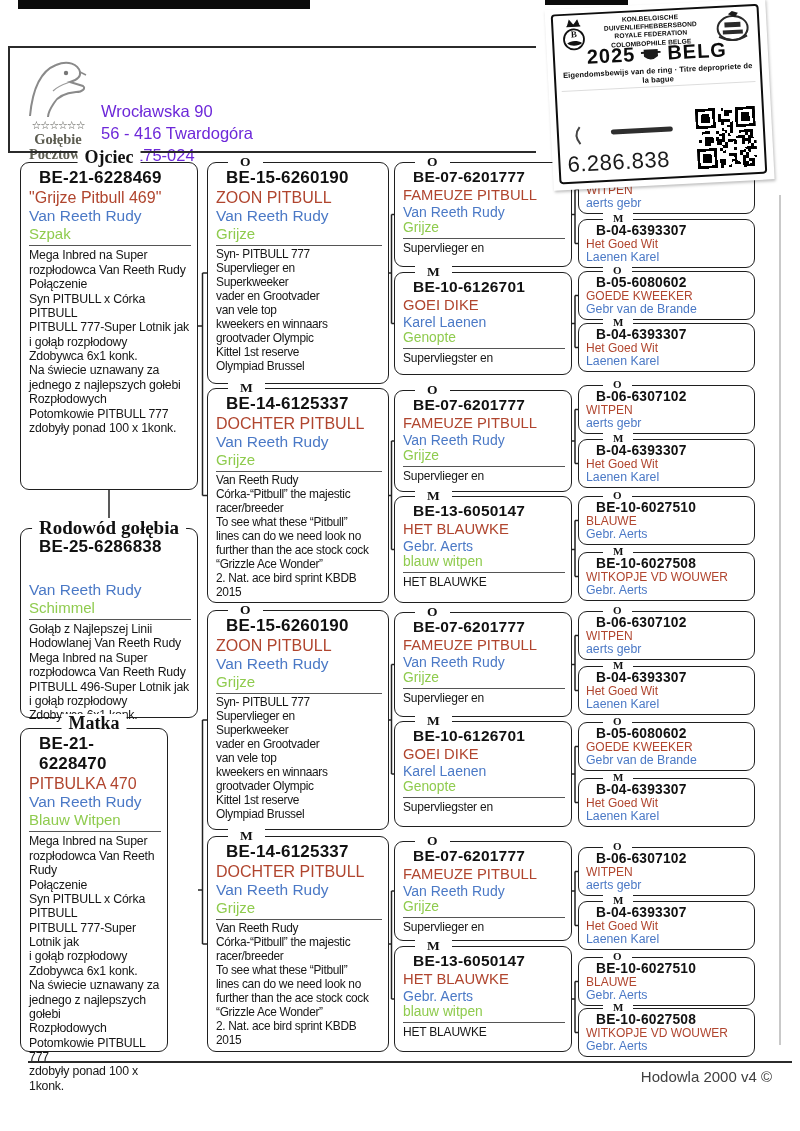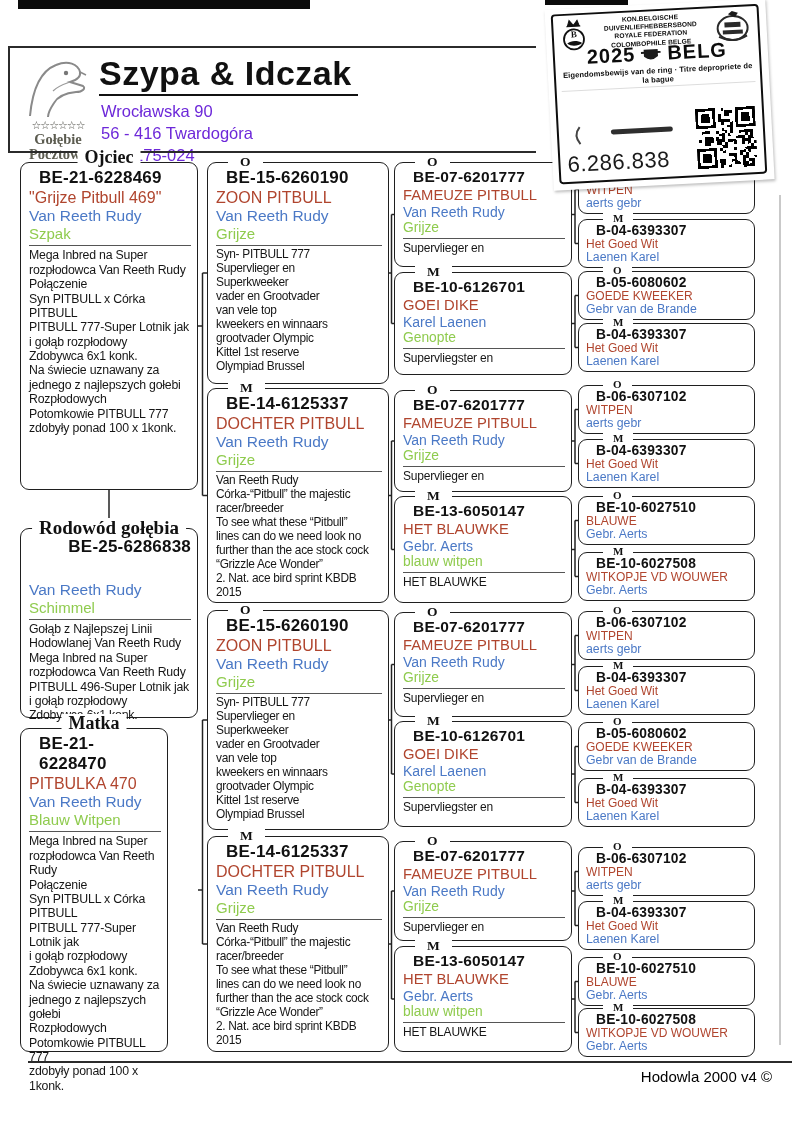--- a/index.html
+++ b/index.html
@@ -56,21 +56,21 @@
   .fed{flex:1;text-align:center;font-weight:bold;font-size:6.6px;line-height:1.25;letter-spacing:.1px;color:#0c0c0c;}
   .st-row2{display:flex;align-items:center;justify-content:center;gap:6px;
            font-weight:bold;font-size:20px;letter-spacing:1px;color:#0c0c0c;margin-top:-6px;}
   .st-own{font-weight:bold;font-size:7.6px;text-align:center;letter-spacing:.1px;margin-top:1px;
           border-bottom:1px solid #ddd;padding-bottom:2px;color:#0c0c0c;}
   .st-row3{flex:1;display:flex;align-items:flex-end;justify-content:space-between;padding:2px 2px 1px 2px;}
   .ring-col{display:flex;flex-direction:column;justify-content:flex-end;}
   .ring-gfx{height:30px;position:relative;}
   .ring-number{font-size:22px;color:#1a1a1a;letter-spacing:.5px;}
 
-  .footer{position:absolute;left:560px;top:1068px;width:212px;text-align:right;font-size:15px;color:#000000;}
+  .footer{position:absolute;left:560px;top:1068px;width:212px;text-align:right;font-size:15px;color:#404040;}
 </style>
 </head>
 <body>
 
 <div id="page">
 
   <div class="scanbar" style="left:18px;top:0;width:292px;height:9px;"></div>
   <div class="scanbar" style="left:545px;top:0;width:83px;height:5px;"></div>
 
   <div class="hline" style="left:8px;top:46px;width:528px;"></div>
@@ -82,21 +82,20 @@
     <svg width="76" height="62" viewBox="0 0 76 62">
       <path d="M10,60 C12,38 18,16 36,9 C48,4 58,8 60,16 C61,21 57,24 50,26 L63,30 C66,32 63,36 56,36 C46,37 38,40 34,47 C30,53 28,57 28,61" fill="none" stroke="#8a8a8a" stroke-width="2"></path>
       <circle cx="46" cy="17" r="2.2" fill="#777"></circle>
       <path d="M50,26 C44,28 38,30 33,35" fill="none" stroke="#9a9a9a" stroke-width="1.2"></path>
       <path d="M60,16 L66,19" stroke="#8a8a8a" stroke-width="1.5"></path>
     </svg>
     <div class="stars">☆☆☆☆☆☆</div>
     <div class="lg">Gołębie</div>
     <div class="lg">Pocztowe</div>
   </div>
-  <div class="title">Szypa &amp; Idczak</div>
   <div class="addr">
     <div>Wrocławska 90</div>
     <div>56 - 416  Twardogóra</div>
     <div>792-175-024</div>
   </div>
 
   <svg id="connectors" width="800" height="1131" viewBox="0 0 800 1131">
       <line x1="198" y1="326" x2="202.5" y2="326" stroke="#222" stroke-width="1.5"></line>
       <line x1="202.5" y1="273" x2="202.5" y2="495.5" stroke="#222" stroke-width="1.5"></line>
       <line x1="202.5" y1="273" x2="207" y2="273" stroke="#222" stroke-width="1.5"></line>
@@ -173,21 +172,21 @@
 Zdobywca 6x1 konk.
 Na świecie uznawany za
 jednego z najlepszych gołebi
 Rozpłodowych
 Potomkowie PITBULL 777
 zdobyły ponad 100 x 1konk.</div>
   </div>
 
   <div class="box col1" id="box-subject" style="left:20px;top:528px;width:178px;height:190px;">
     <span class="legend med">Rodowód gołębia</span>
-    <div class="ring" style="margin-top:3px;text-align:right;">BE-25-6286838</div>
+    <div class="ring" style="margin-top:3px;">BE-25-6286838</div>
     <div class="fancier" style="margin-top:24px;">Van Reeth Rudy</div>
     <div class="colorline">Schimmel</div>
     <div class="desc">Gołąb z Najlepszej Linii
 Hodowlanej Van Reeth Rudy
 Mega Inbred na Super
 rozpłodowca Van Reeth Rudy
 PITBULL 496-Super Lotnik jak
 i gołąb rozpłodowy
 Zdobywca 6x1 konk.</div>
   </div>

